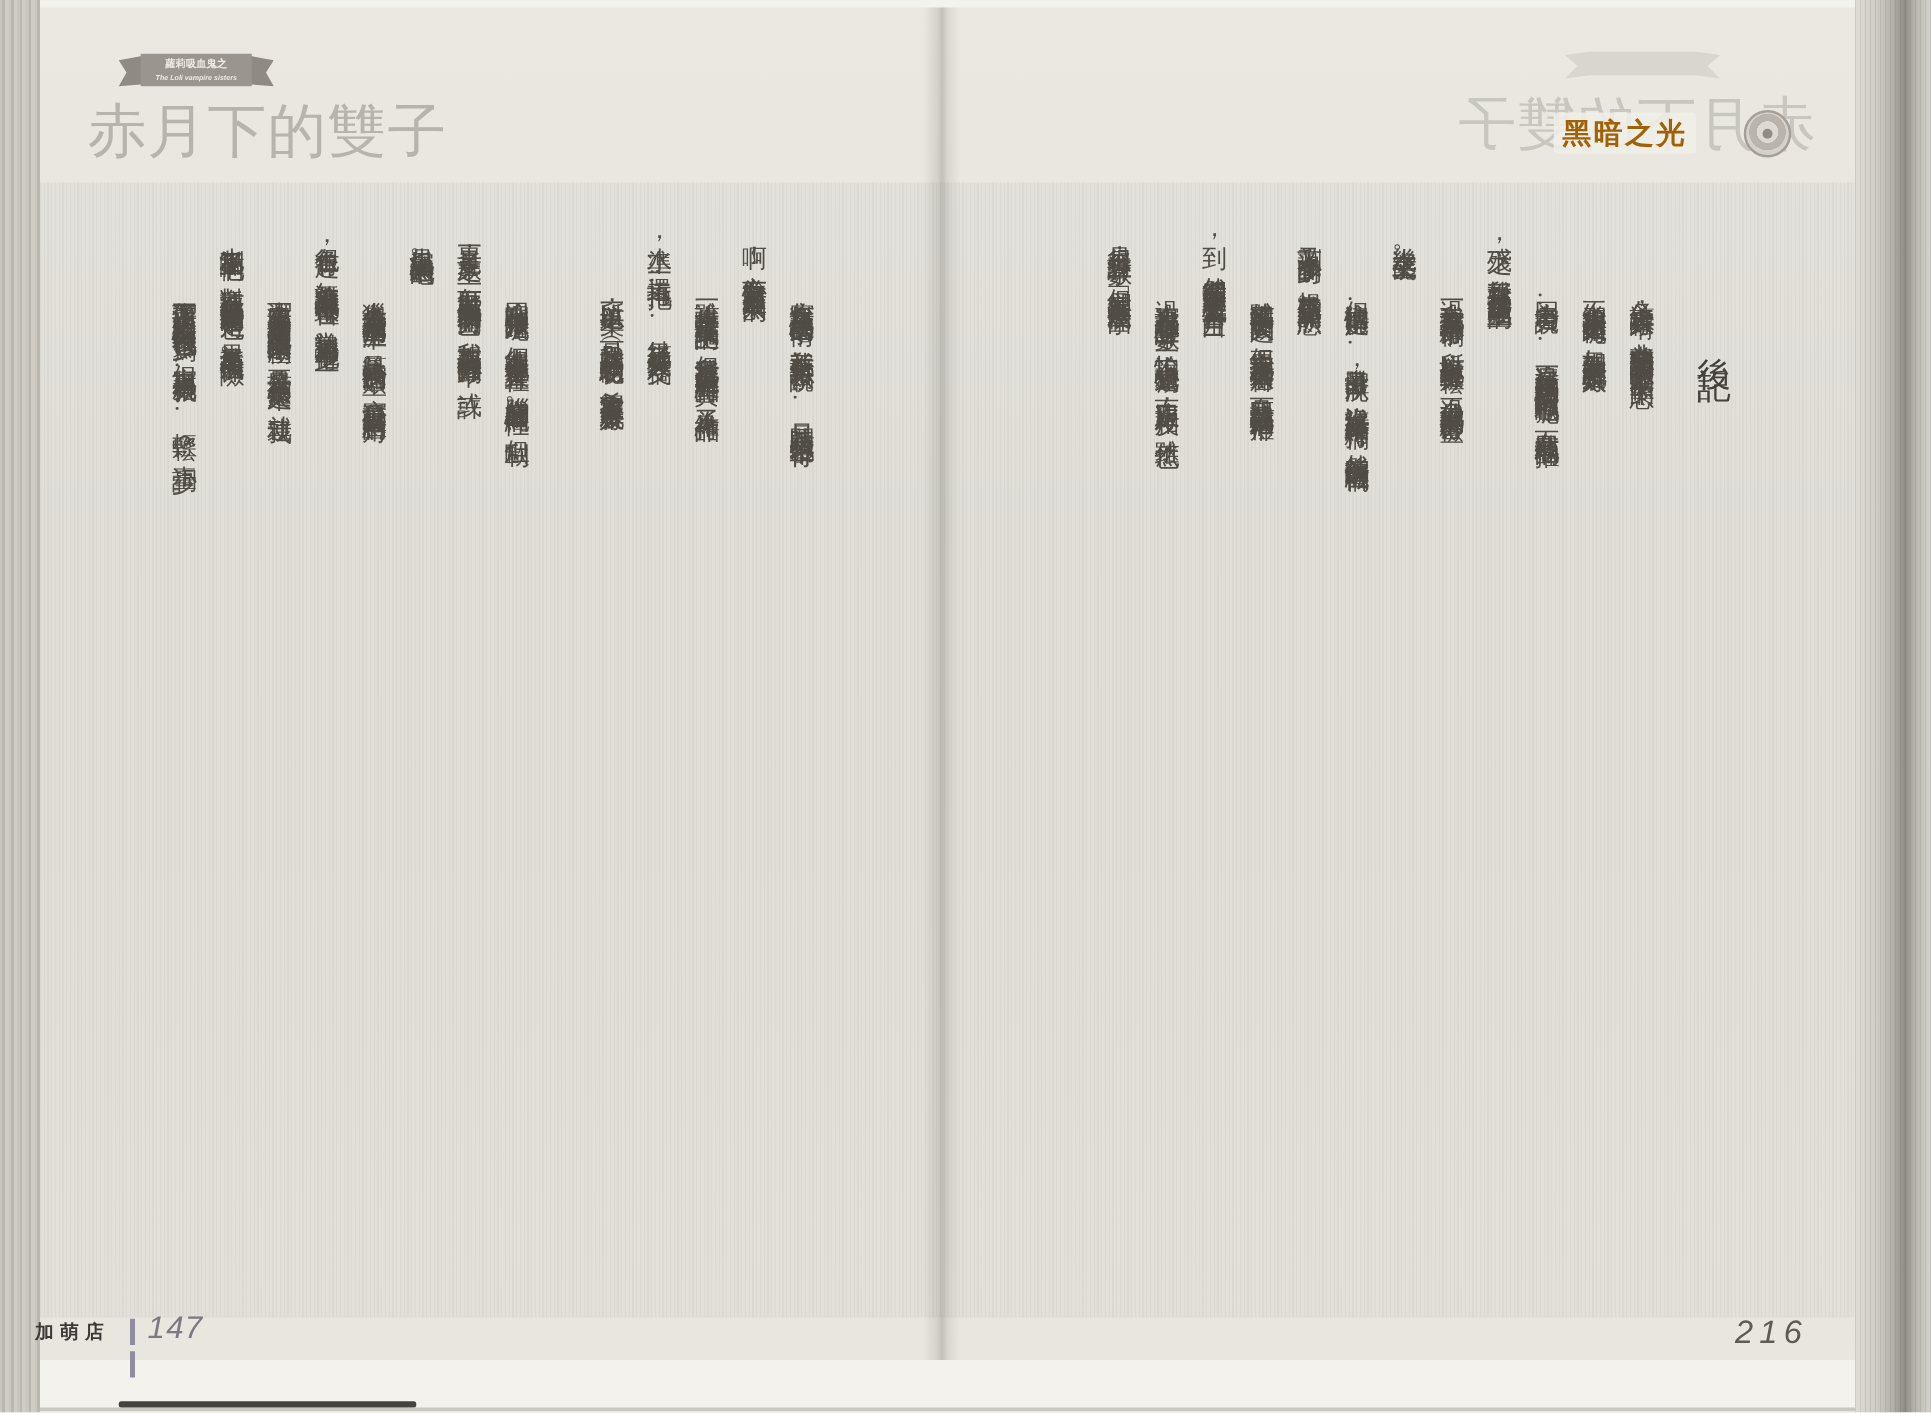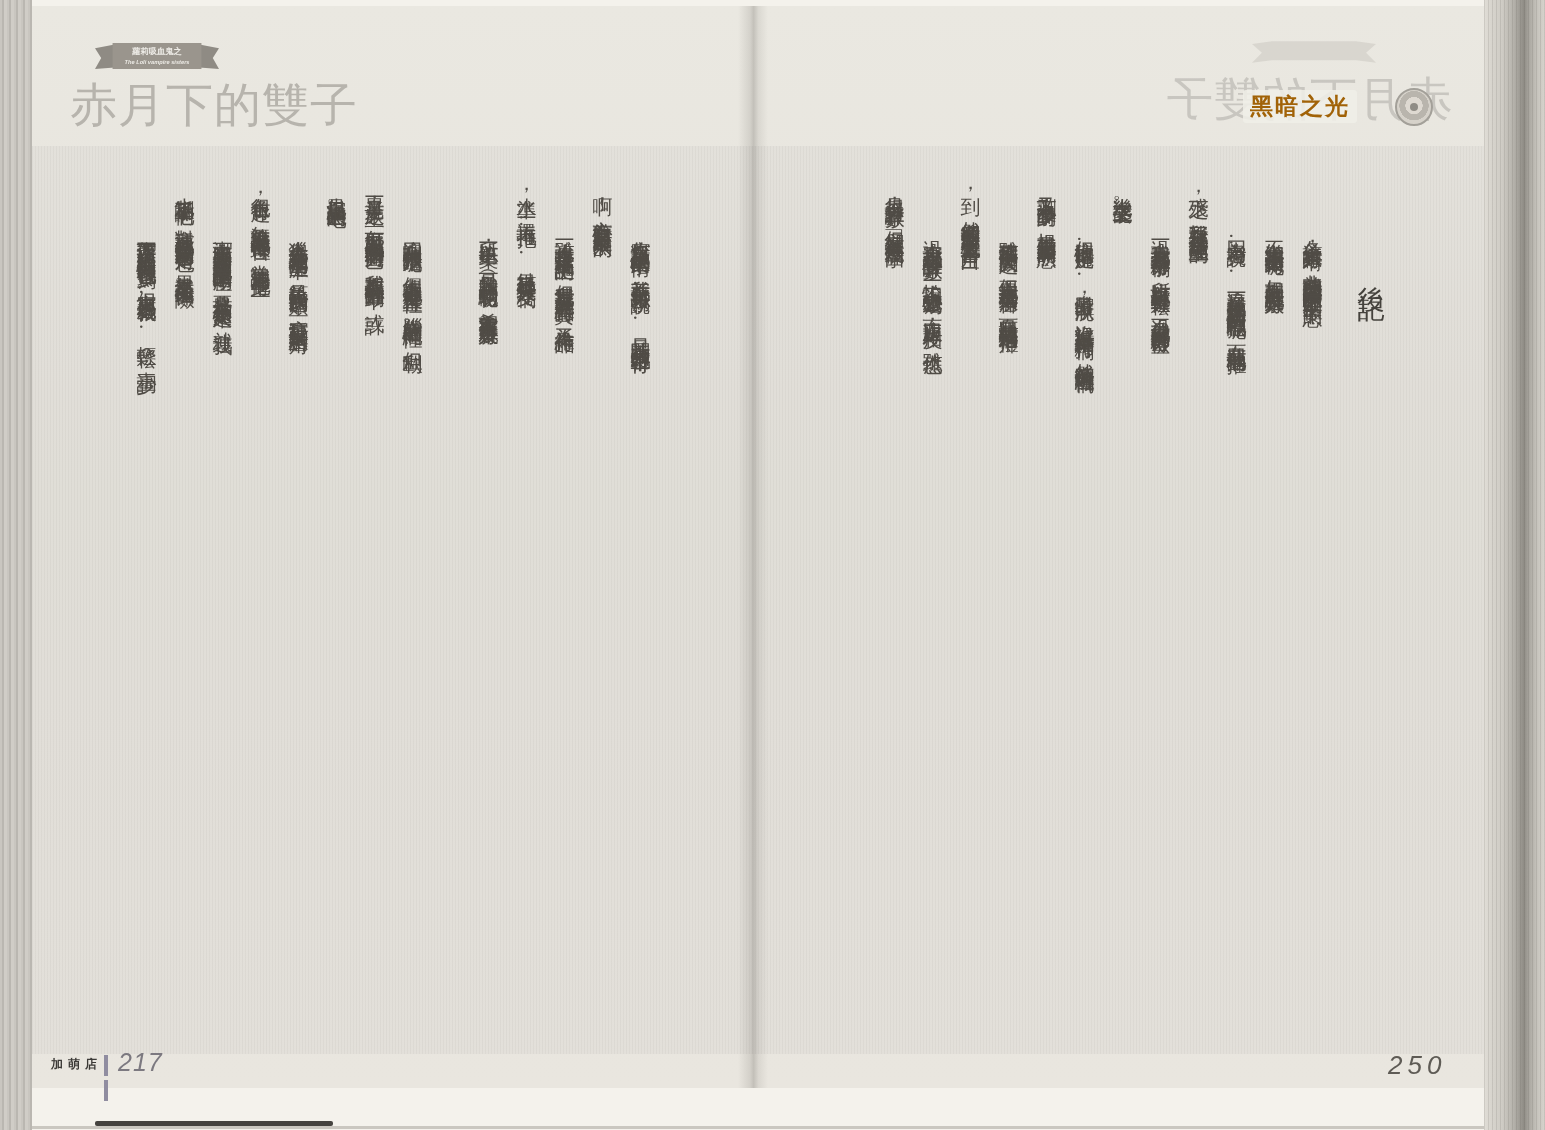--- a/index.html
+++ b/index.html
@@ -53,22 +53,22 @@
     font-family:"Liberation Serif", serif; font-size:20px; color:#504c46; letter-spacing:1.5px; }
   .vblock-right { left:862px; width:532px; }
   .vblock-left  { left:126px; width:534px; }
   .col { line-height:38px; white-space:nowrap; }
   .col.p2 { padding-top:43px; }
   .col.blank { width:38px; }
   .afterword-title { font-size:27px; line-height:46px; letter-spacing:9px; padding-top:82px;
     margin-left:16px; color:#45423d; }
 
   
-  .imprint { position:absolute; left:51px; top:1056px; font-family:"Liberation Sans", sans-serif;
-    font-size:12px; font-weight:600; letter-spacing:5px; color:#3c3a37;text-align:right; }
+  .imprint { position:absolute; left:28px; top:1056px; font-family:"Liberation Sans", sans-serif;
+    font-size:15px; font-weight:600; letter-spacing:5px; color:#3c3a37;text-align:right; }
   .page-bars { position:absolute; left:104px; top:1055px; width:12px; height:21px; }
   .page-bars i { display:inline-block; width:4px; height:21px; background:#908da0; margin-right:3px; }
   .pnum { position:absolute; font-family:"Liberation Sans", sans-serif; font-style:italic; }
   .pnum-left { left:118px; top:1048px; font-size:25px; color:#7c7980; letter-spacing:1px; }
   .pnum-right { left:1388px; top:1050px; font-size:26px; color:#5e5b55; letter-spacing:5px; }
 </style>
 </head>
 <body>
 
 <div class="scan">
@@ -125,18 +125,18 @@
     <div class="col">也是深思熟慮過的吧。</div>
     <div class="col p2">獵人會長萊納在我寫作的生涯中，算是比較少寫過的類型。寫這種行動出人意料的角</div>
     <div class="col">色很有趣，無論怎麼亂來好像都很合理，常識無法套用在他身上。</div>
     <div class="col p2">潔西卡算是因為壓制萊納這角色而誕生出來的產物，要是萊納突然暴走起來，就連我</div>
     <div class="col">也制止不了他啊！對這種連自己都無法控制的暴走角色，果然還是要先放個保險。</div>
     <div class="col p2">像潔西卡這種一板一眼的冷漠個性我也很少寫，但寫起來感覺就很……輕鬆？臺詞少</div>
   </div>
 
   <div class="imprint">加萌店</div>
   <div class="page-bars"><i></i><i></i></div>
-  <div class="pnum pnum-left">217</div>
-  <div class="pnum pnum-right">250</div>
+  <div class="pnum pnum-left">147</div>
+  <div class="pnum pnum-right">216</div>
 
   <div class="scan-bar"></div>
   <div class="bottom-line"></div>
 </div>
 
 </body></html>

